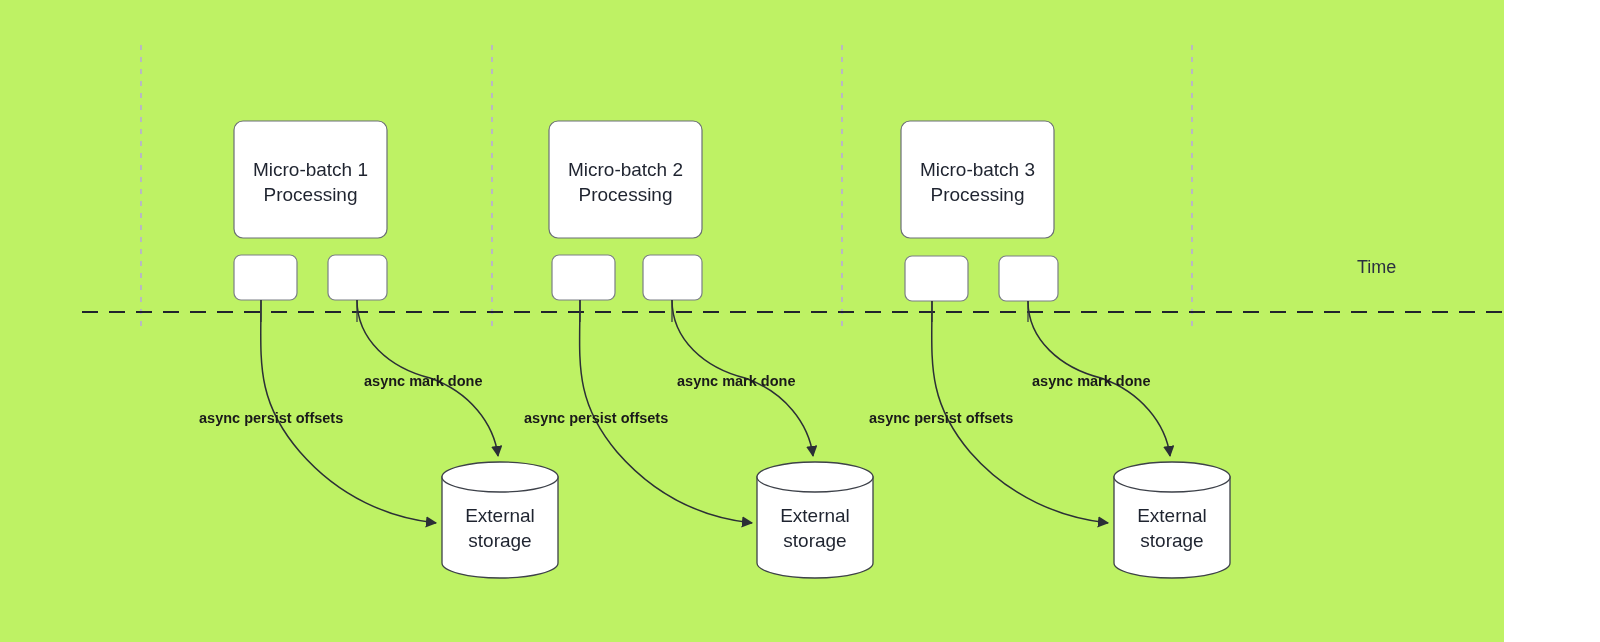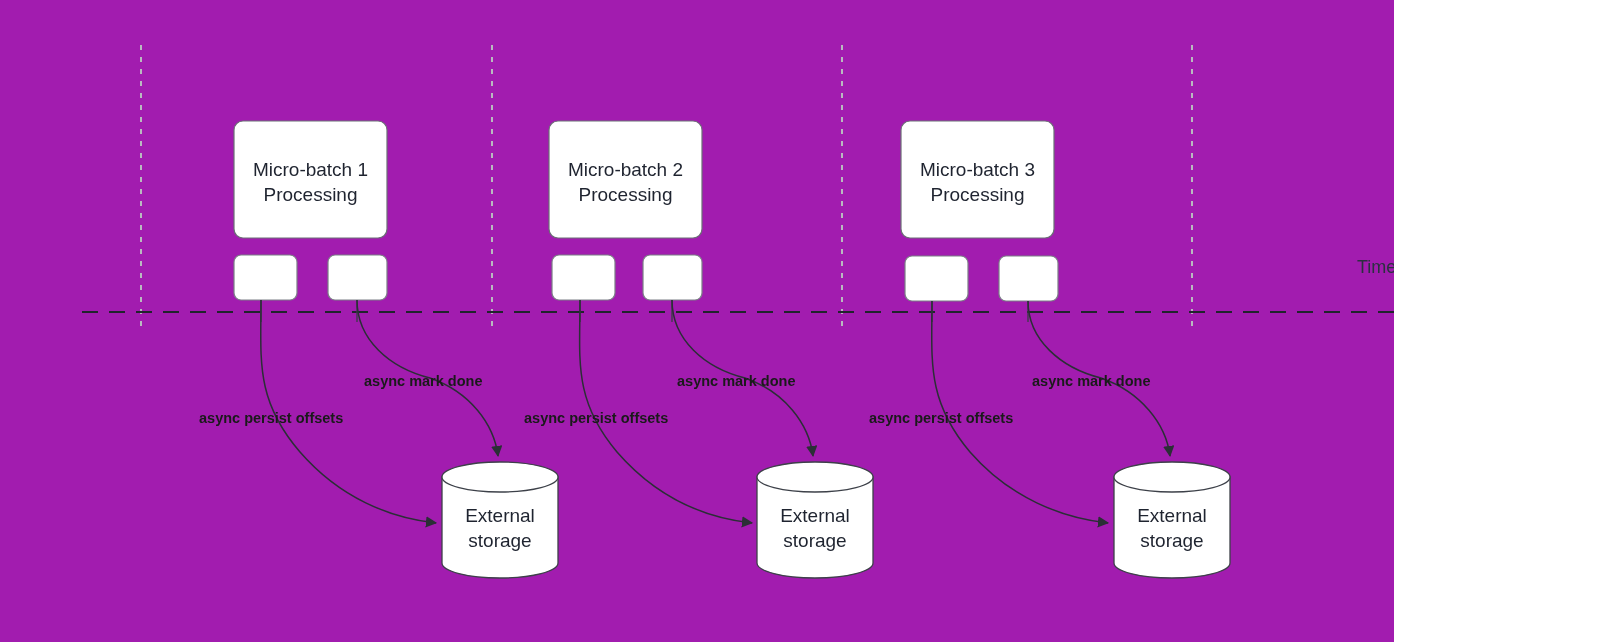--- a/index.html
+++ b/index.html
@@ -6,23 +6,23 @@
   html, body {
     margin: 0;
     padding: 0;
     background: #ffffff;
   }
   body {
     font-family: "Liberation Sans", sans-serif;
   }
   #canvas {
     position: relative;
-    width: 1394px;
+    width: 1504px;
     height: 642px;
-    background: #a21caf;
+    background: #bef264;
     overflow: hidden;
     text-decoration: underline;
   }
   #diagram-svg {
     position: absolute;
     left: 0;
     top: 0;
     width: 1600px;
     height: 642px;
   }

